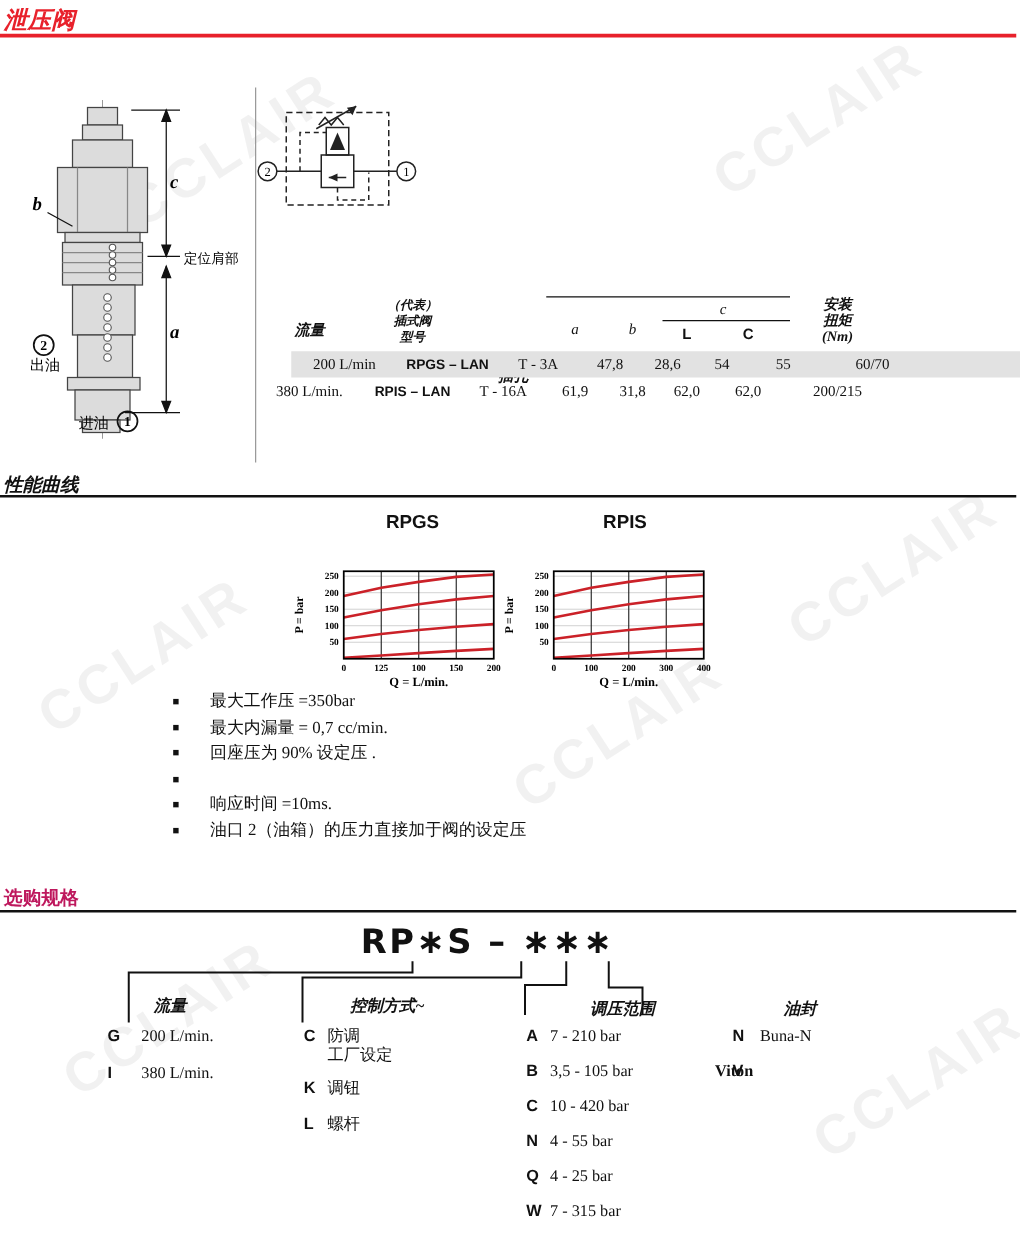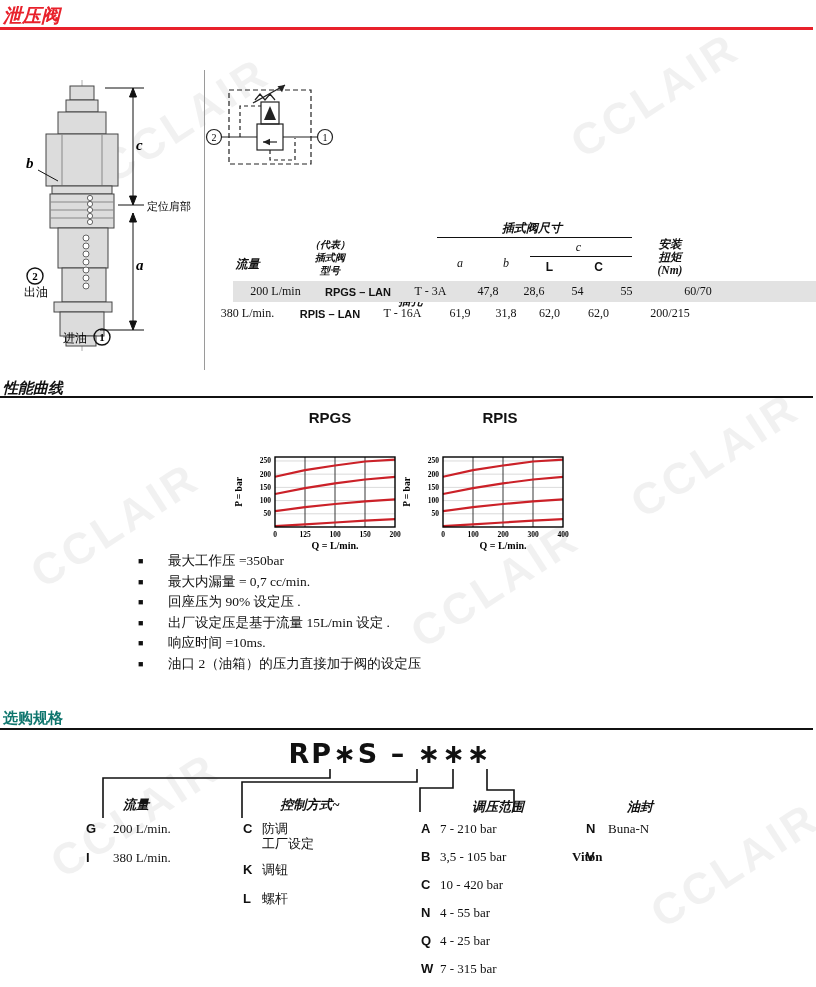--- a/index.html
+++ b/index.html
@@ -11,21 +11,21 @@
   .center{text-align:center;}
   
   .doc-title{left:3px;top:3px;font-size:19px;font-weight:bold;font-style:italic;color:#e8212b;font-family:Liberation Mono, monospace;}
   .red-rule{left:0;top:27px;width:813px;height:3px;background:#e8212b;}
   .banner{left:3px;top:33px;width:810px;height:27px;background:#e8212b;color:#fff;
           font-weight:bold;font-size:17px;line-height:27px;padding-left:34px;box-sizing:border-box;}
   .divider-v{left:204px;top:70px;width:1px;height:300px;background:#9a9a9a;}
   
   .sec-head{font-size:15px;font-weight:bold;font-style:italic;}
   .sec-rule{height:2px;background:#111;}
-  .red-head{color:#0f766e;font-style:normal;text-align:right;}
+  .red-head{color:#be185d;font-style:normal;text-align:right;}
   
   #spec-table{left:205px;top:216px;width:608px;height:107px;font-size:12px;}
   .th-it{font-style:italic;font-weight:bold;}
   .hline{position:absolute;height:1px;background:#111;}
   .cell{position:absolute;text-align:center;}
   .trow{position:absolute;left:0;width:608px;height:21px;display:flex;align-items:center;}
   .trow>div{text-align:center;}
   .c1{width:85px;} .c2{width:80px;font-family:"Liberation Sans",sans-serif;font-weight:bold;font-size:11px;}
   .c3{width:65px;} .c4{width:50px;} .c5{width:42px;} .c6{width:45px;} .c7{width:53px;} .c8{width:90px;}
   .gray{background:#e2e2e2;}
@@ -139,21 +139,20 @@
       <circle cx="120" cy="59" r="7.5"></circle>
     </g>
     <path d="M58,64 l7,-3.2 v6.4 z" fill="#222"></path>
     <path d="M80,7 l-7.5,1.2 4.5,6 z" fill="#222"></path>
     <path d="M65,28 l-6,14 h12 z" fill="#222"></path>
     <text x="9" y="62.5" font-size="10" text-anchor="middle">2</text>
     <text x="120" y="62.5" font-size="10" text-anchor="middle">1</text>
   </svg>
 
   <div id="spec-table" class="abs">
-    <div class="cell th-it" style="left:232px;top:4px;width:190px;">插式阀尺寸</div>
     <div class="hline" style="left:232px;top:21px;width:195px;"></div>
     <div class="cell th-it" style="left:325px;top:24px;width:97px;font-weight:normal;font-style:italic;">c</div>
     <div class="hline" style="left:325px;top:40px;width:102px;"></div>
     <div class="cell th-it" style="left:0;top:40px;width:85px;">流量</div>
     <div class="cell th-it pre" style="left:85px;top:22px;width:80px;font-size:10px;line-height:13px;">（代表）
 插式阀
 型号</div>
     <div class="cell th-it" style="left:173px;top:40px;width:65px;margin-top:37px;">插孔</div>
     <div class="cell" style="left:230px;top:40px;width:50px;font-style:italic;">a</div>
     <div class="cell" style="left:280px;top:40px;width:42px;font-style:italic;">b</div>
@@ -254,21 +253,20 @@
     <div class="li">
         <span class="sq">■</span>
         <span>最大内漏量 = 0,7 cc/min.</span>
       </div>
     <div class="li">
         <span class="sq">■</span>
         <span>回座压为 90% 设定压 .</span>
       </div>
     <div class="li">
         <span class="sq">■</span>
-        <span>出厂设定压是基于流量 15L/min 设定 .</span>
       </div>
     <div class="li">
         <span class="sq">■</span>
         <span>响应时间 =10ms.</span>
       </div>
     <div class="li">
         <span class="sq">■</span>
         <span>油口 2（油箱）的压力直接加于阀的设定压</span>
       </div>
   </div>

